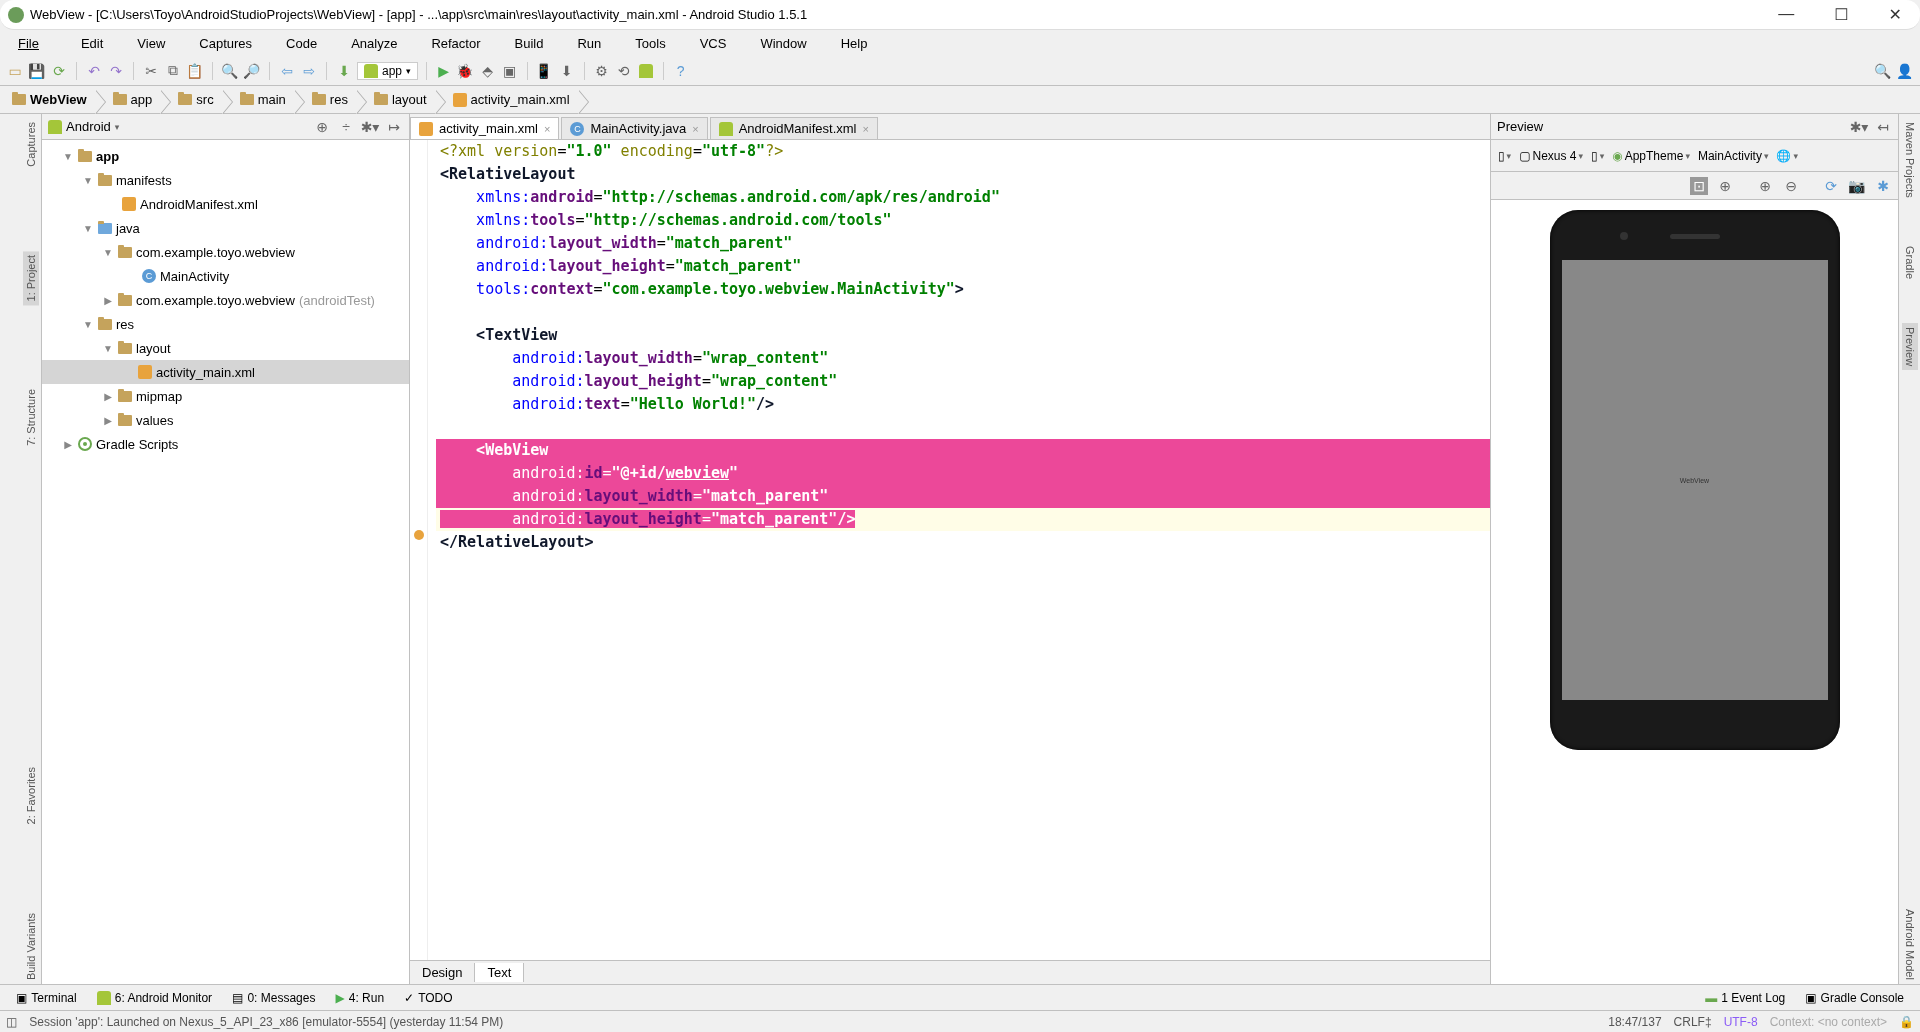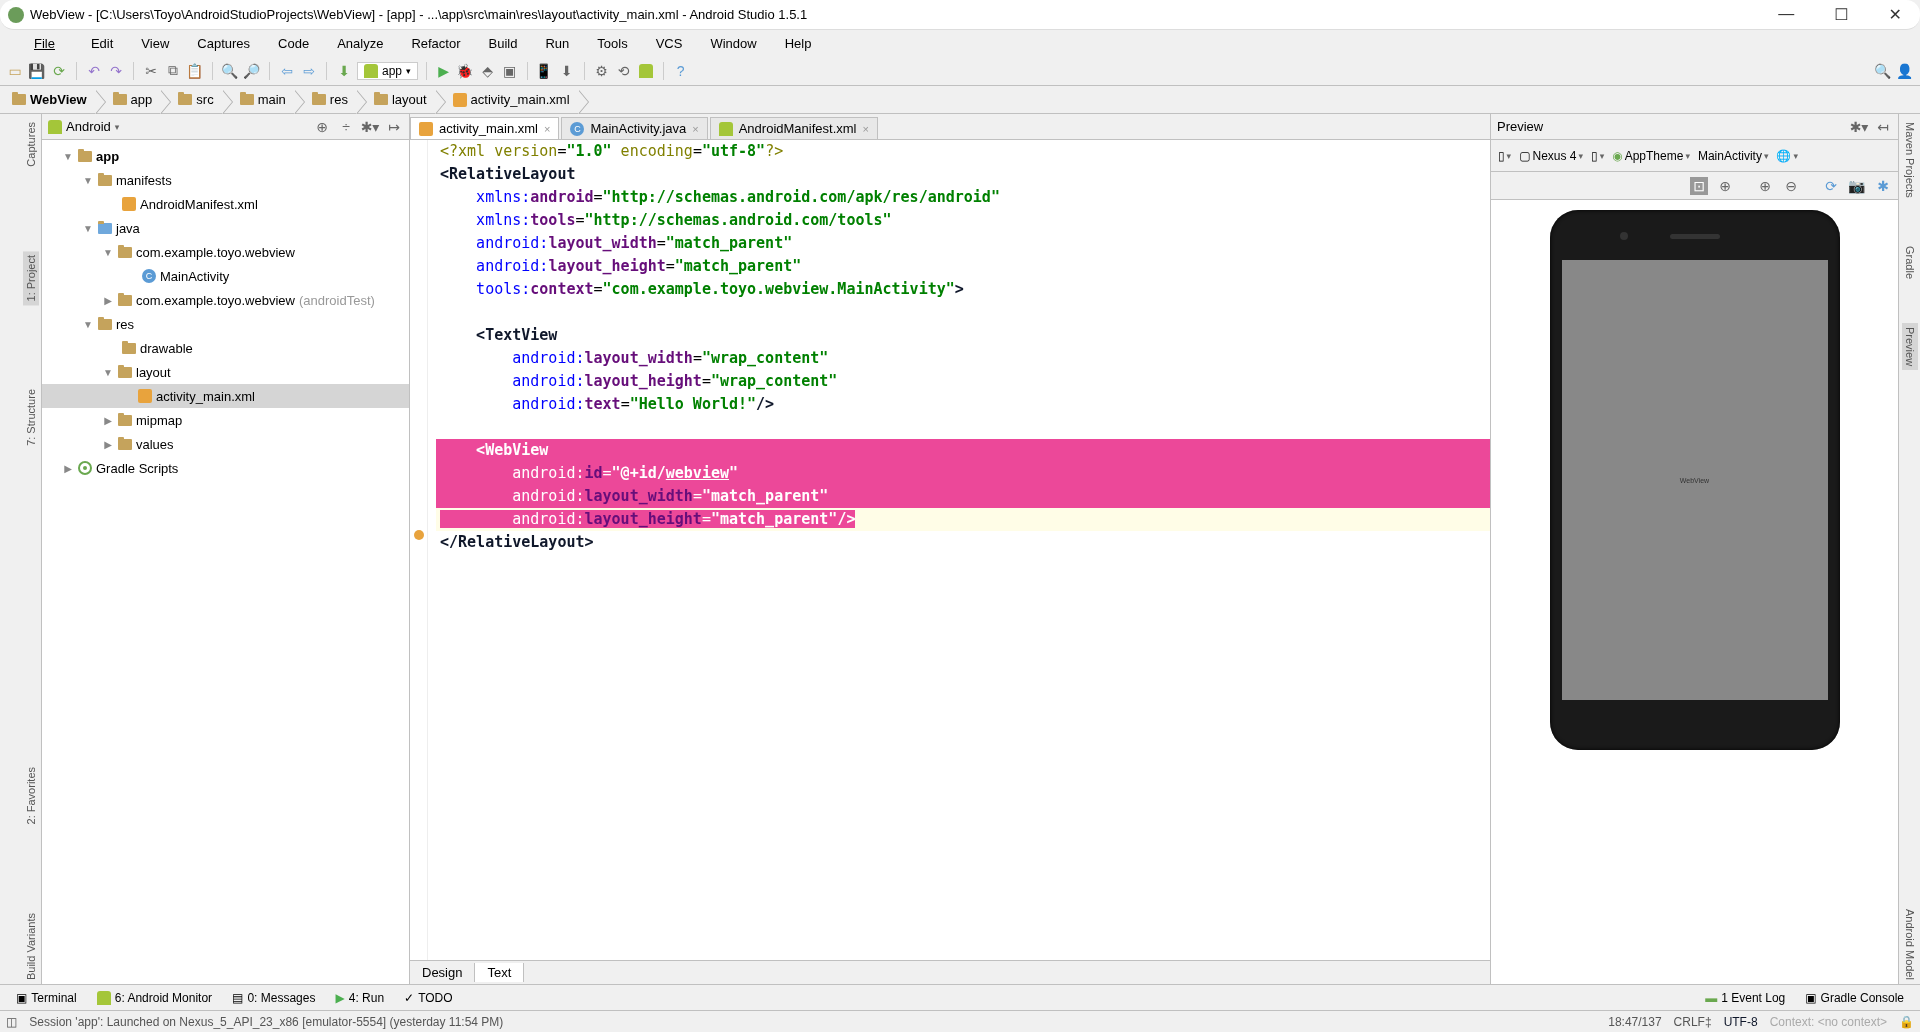--- a/index.html
+++ b/index.html
@@ -2,21 +2,21 @@
 <html><head>
 <meta charset="utf-8">
 <style>
 * { margin: 0; padding: 0; box-sizing: border-box; }
 body { font-family: "Segoe UI", Arial, sans-serif; font-size: 13px; background: #f0f0f0; overflow: hidden; width: 1920px; height: 1032px; }
 .titlebar { height: 30px; background: #fff; display: flex; align-items: center; padding: 0 8px; justify-content: space-between; border-bottom: 1px solid #ddd; border-radius: 14px; }
 .titlebar-left { display: flex; align-items: center; gap: 6px; }
 .titlebar-icon { width: 16px; height: 16px; background: #6b9c5a; border-radius: 50%; display: inline-block; }
 .titlebar-controls { display: flex; gap: 20px; font-size: 16px; color: #333; }
 .titlebar-controls span { cursor: pointer; padding: 2px 10px; }
-.menubar { height: 26px; background: #f0f0f0; display: flex; align-items: center; padding: 0 18px; gap: 12px; }
+.menubar { height: 26px; background: #f0f0f0; display: flex; align-items: center; padding: 0 2px; gap: 18px; }
 .menubar span { padding: 2px 8px; cursor: pointer; }
 .menubar .ul { text-decoration: underline; }
 .toolbar { height: 30px; background: #f0f0f0; border-bottom: 1px solid #c0c0c0; display: flex; align-items: center; padding: 0 6px; gap: 4px; }
 .tb-icon { width: 18px; height: 18px; display: inline-flex; align-items: center; justify-content: center; cursor: pointer; font-size: 14px; color: #666; }
 .tb-sep { width: 1px; height: 18px; background: #ccc; margin: 0 4px; }
 .tb-select { border: 1px solid #ccc; background: #fff; padding: 1px 6px; font-size: 12px; display: flex; align-items: center; gap: 4px; }
 .android-bug { width: 14px; height: 14px; background: #a4c639; border-radius: 3px 3px 0 0; display: inline-block; position: relative; }
 .breadcrumb { height: 28px; background: #f0f0f0; display: flex; align-items: center; padding: 0 4px; border-bottom: 1px solid #c0c0c0; }
 .crumb { display: flex; align-items: center; padding: 2px 8px; background: #f0f0f0; gap: 4px; position: relative; margin-right: 10px; }
 .crumb::after { content: ''; position: absolute; right: -10px; top: 0; border-left: 10px solid #f0f0f0; border-top: 12px solid transparent; border-bottom: 12px solid transparent; z-index: 2; }
@@ -250,24 +250,20 @@
           <span class="tree-arrow">▶</span>
           <span class="folder-icon"></span>
           <span>com.example.toyo.webview</span> 
           <span style="color:#999">(androidTest)</span>
         </div>
       <div class="tree-row tree-indent-1">
           <span class="tree-arrow">▼</span>
           <span class="folder-icon"></span>
           <span>res</span>
         </div>
-      <div class="tree-row tree-indent-3">
-          <span class="folder-icon"></span>
-          <span>drawable</span>
-        </div>
       <div class="tree-row tree-indent-2">
           <span class="tree-arrow">▼</span>
           <span class="folder-icon"></span>
           <span>layout</span>
         </div>
       <div class="tree-row tree-indent-3 selected">
           <span style="width:12px"></span>
           <span class="xml-icon"></span>
           <span>activity_main.xml</span>
         </div>
@@ -417,16 +413,16 @@
       <span>Gradle Console</span>
     </div>
 </div>
 
 <div class="status-bar">
   <span>◫</span>
   <span>Session 'app': Launched on Nexus_5_API_23_x86 [emulator-5554] (yesterday 11:54 PM)</span>
   <span class="spacer"></span>
   <span>18:47/137</span>
   <span><span>CRLF</span>‡</span>
-  <span style="color:#0f172a">UTF-8</span>
+  <span style="color:#8b5cf6">UTF-8</span>
   <span style="color:#aaa">Context: &lt;no context&gt;</span>
   <span>🔒</span>
 </div>
 
 </body></html>

